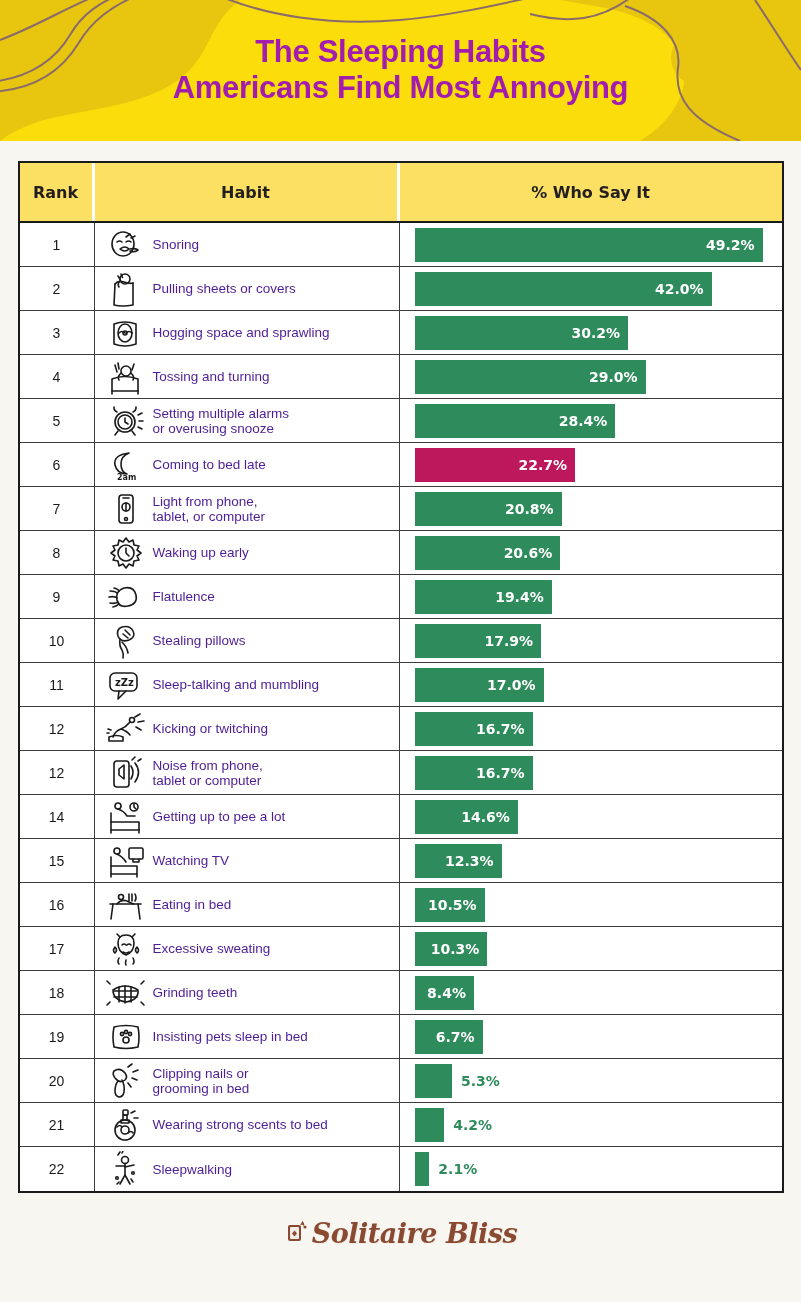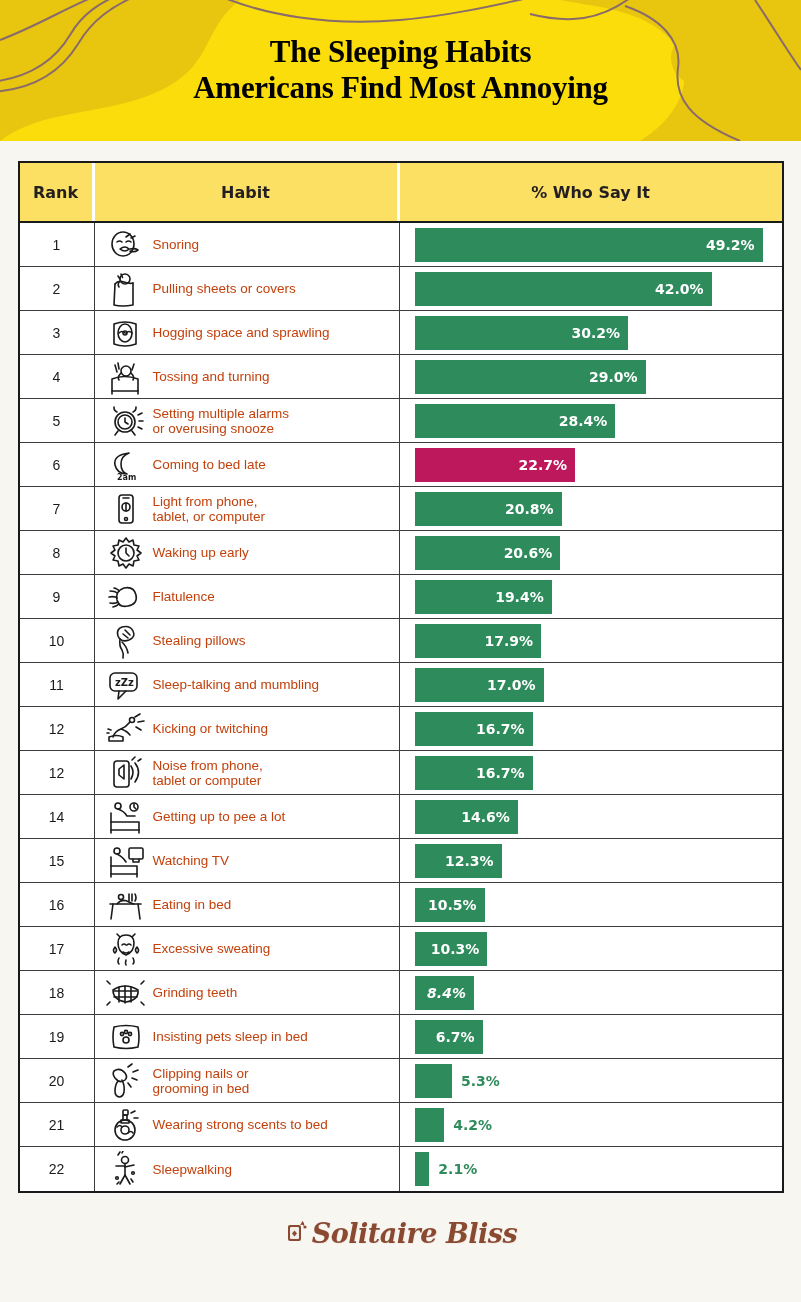--- a/index.html
+++ b/index.html
@@ -26,22 +26,22 @@
     position: absolute;
     top: 0; left: 0;
     width: 801px;
     height: 141px;
   }
   .banner-title {
     position: relative;
     z-index: 5;
     text-align: center;
     padding-top: 34px;
-    color: #000000;
-    font-family: Liberation Serif, serif;
+    color: #a21caf;
+    font-family: Liberation Sans, sans-serif;
     font-weight: bold;
     font-size: 31px;
     line-height: 36px;
     letter-spacing: -0.3px;
   }
   .banner-title .l2 { display: block; }
 
   
   .table-wrap {
     position: relative;
@@ -103,21 +103,21 @@
     width: 46px;
     min-width: 46px;
     height: 40px;
     display: flex;
     align-items: center;
     justify-content: center;
   }
   .icon-box svg { display: block; }
   .habit-label {
     font-size: 13.5px;
-    color: #c2410c;
+    color: #4c1d95;
     line-height: 15px;
     white-space: pre-line;
   }
   .c-bar {
     flex: 1;
     display: flex;
     align-items: center;
     position: relative;
     box-sizing: border-box;
     padding-left: 15px;
@@ -546,21 +546,21 @@
             <svg width="42" height="30" viewBox="0 0 42 30">
               <path d="M8 12 q12-8 25 0 q1 10-12 12 q-13-2-13-12 Z" stroke="#1A1A1A" fill="none" stroke-width="1.6" stroke-linecap="round" stroke-linejoin="round"></path>
               <path d="M9 13 L32 13 M9 19 L32 19" stroke="#1A1A1A" fill="none" stroke-width="1.6" stroke-linecap="round" stroke-linejoin="round"></path>
               <path d="M14 9 L14 24 M20 8 L20 25 M26 9 L26 24" stroke="#1A1A1A" fill="none" stroke-width="1.6" stroke-linecap="round" stroke-linejoin="round"></path>
               <path d="M5 6 l-3-3 M36 6 l3-3 M5 24 l-3 3 M36 24 l3 3" stroke="#1A1A1A" fill="none" stroke-width="1.6" stroke-linecap="round" stroke-linejoin="round"></path>
             </svg>
           </span>
           <span class="habit-label">Grinding teeth</span>
         </div>
         <div class="c-bar">
-          <div class="bar" style="width: 59.4146px; background: rgb(46, 139, 91); font-style: italic;">
+          <div class="bar" style="width: 59.4146px; background: rgb(46, 139, 91);">
             <span class="bar-val-in">8.4%</span>
           </div>
         </div>
       </div>
       <div class="row">
         <div class="c-rank">19</div>
         <div class="c-habit">
           <span class="icon-box">
             <svg width="40" height="32" viewBox="0 0 40 32">
               <path d="M8 6 q12-3 24 0 q2 10 0 20 q-12 3-24 0 q-2-10 0-20 Z" stroke="#1A1A1A" fill="none" stroke-width="1.6" stroke-linecap="round" stroke-linejoin="round"></path>

